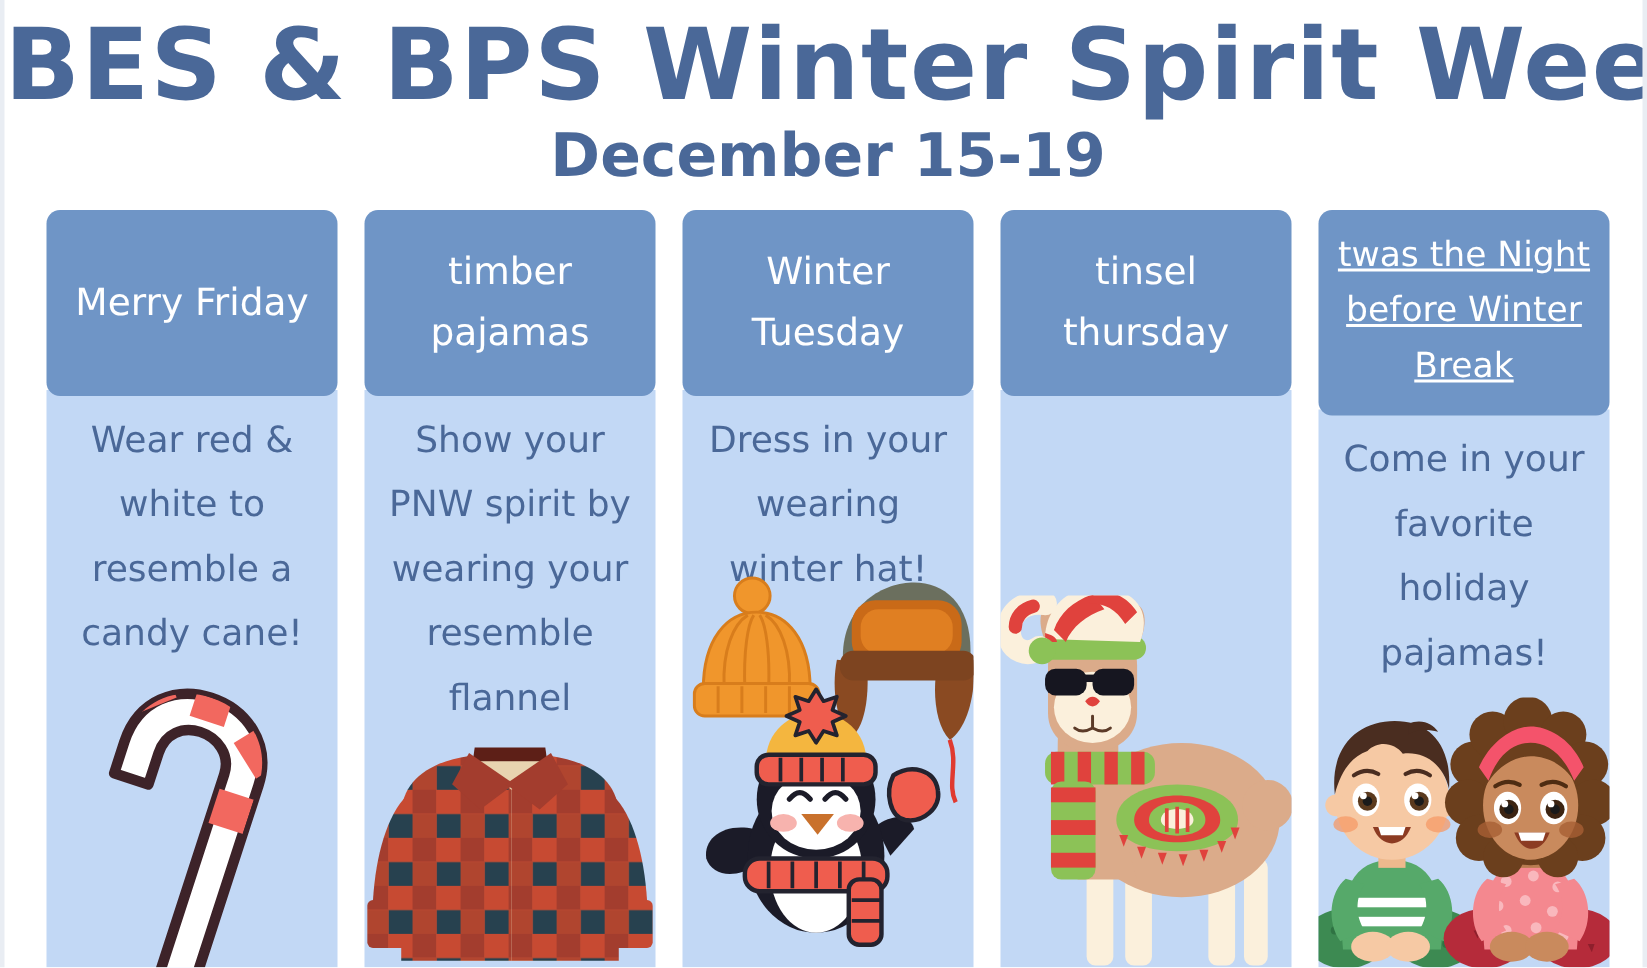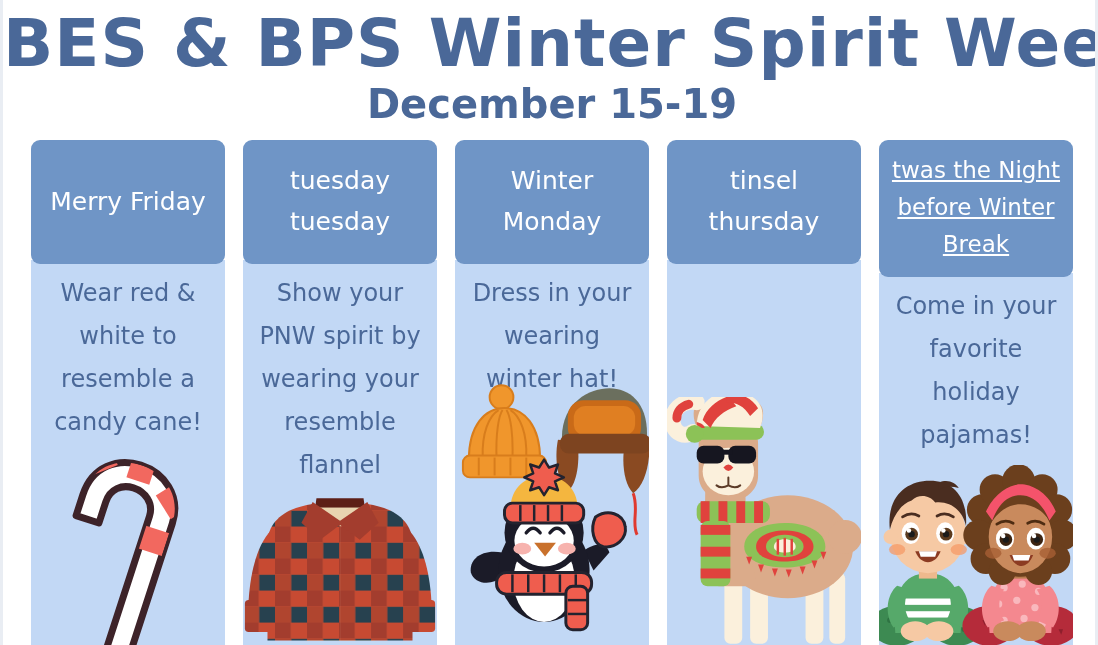--- a/index.html
+++ b/index.html
@@ -126,21 +126,21 @@
                   <rect x="20" y="178" width="32" height="24"></rect>
                 </g>
               </g>
             </g>
           </svg>
         </div>
       </div>
     </div>
 
     <div class="col">
-      <div class="col-head">tuesday tuesday</div>
+      <div class="col-head">timber pajamas</div>
       <div class="col-body">
         <div class="col-desc">Show your PNW spirit by wearing your resemble flannel</div>
         <div class="art">
           <svg width="206" height="155" viewBox="0 0 206 155">
             <defs>
               <pattern id="plaid" width="34" height="34" patternUnits="userSpaceOnUse">
                 <rect width="34" height="34" fill="#d95535"></rect>
                 <rect x="0" y="0" width="17" height="17" fill="#a33d2e"></rect>
                 <rect x="17" y="17" width="17" height="17" fill="#27414f"></rect>
                 <rect x="0" y="17" width="17" height="17" fill="#b0452f"></rect>
@@ -164,21 +164,21 @@
             <rect x="168" y="112" width="36" height="34" rx="4" fill="url(#plaid)"></rect>
 
             <path d="M74 8 L106 30 L82 48 L62 30 Z" fill="#a33d2e"></path>
             <path d="M132 8 L100 30 L124 48 L144 30 Z" fill="#a33d2e"></path>
           </svg>
         </div>
       </div>
     </div>
 
     <div class="col">
-      <div class="col-head">Winter Monday</div>
+      <div class="col-head">Winter Tuesday</div>
       <div class="col-body">
         <div class="col-desc">Dress in your wearing winter hat!</div>
         <div class="art">
           <svg width="196" height="262" viewBox="0 0 196 262">
 
             <g>
               <circle cx="47" cy="13" r="12" fill="#f0962c" stroke="#d87d1c" stroke-width="2"></circle>
               <path d="M14 76 C14 42 30 24 50 24 C70 24 86 42 86 76 Z" fill="#f0962c" stroke="#d87d1c" stroke-width="2"></path>
               <g stroke="#d87d1c" stroke-width="2" fill="none">
                 <path d="M28 74 C27 50 34 32 44 26"></path>

